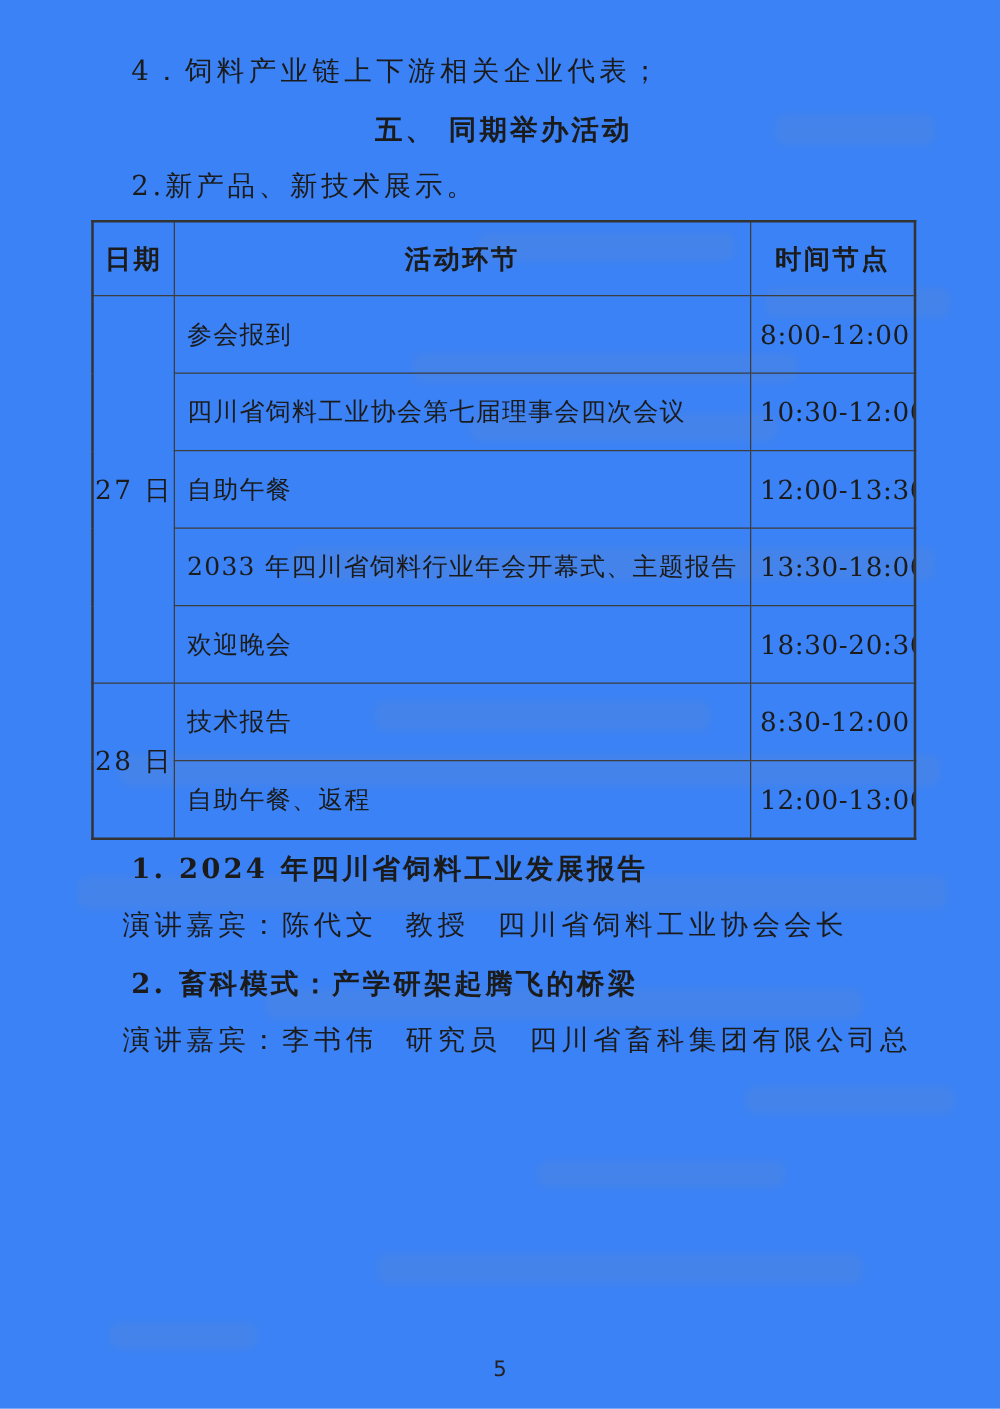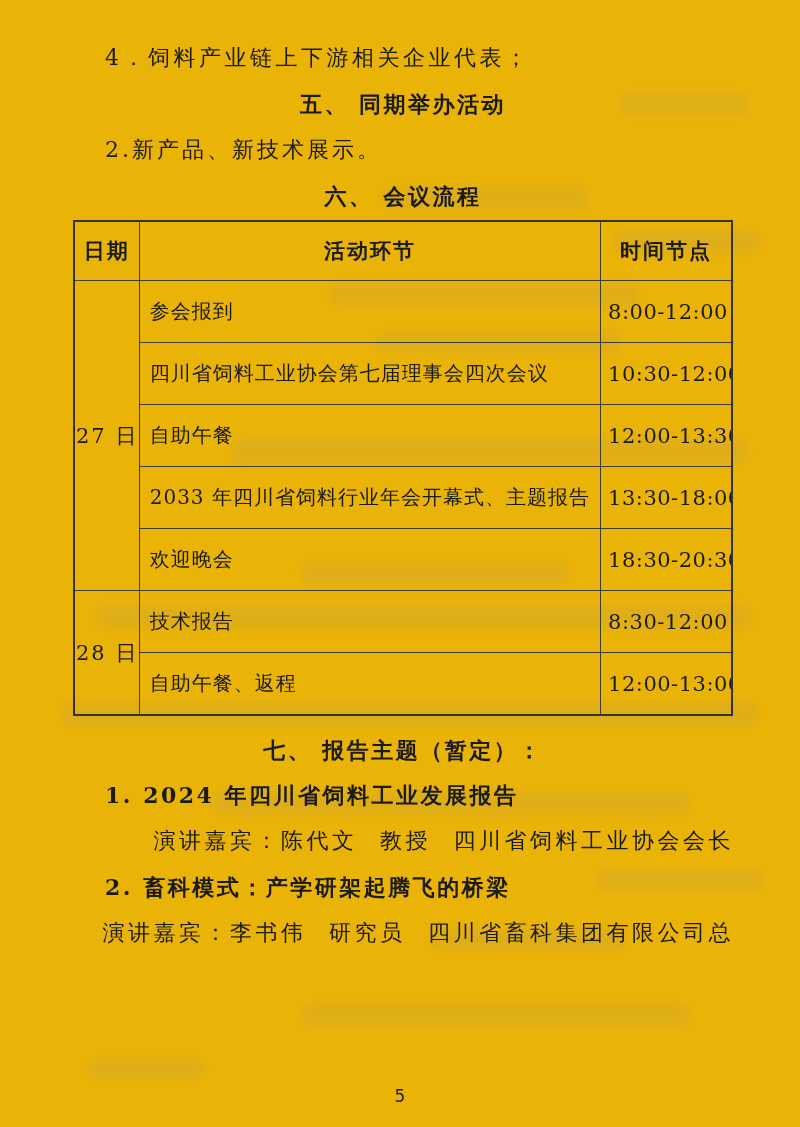--- a/index.html
+++ b/index.html
@@ -1,20 +1,20 @@
 <!DOCTYPE html>
 <html lang="zh"><head>
 <meta charset="utf-8">
 <style>
   html,body{margin:0;padding:0;}
   body{background:#fcfcfb;}
   .page{
     position:relative;
     width:800px;height:1127px;
-    background:#eab308;
+    background:#3b82f6;
     overflow:hidden;
     font-family:"DejaVu Serif","Liberation Serif",serif;
     color:#1b1b1b;
   }
   .content{position:relative;z-index:2;padding:34px 66px 0 72px;}
   p{margin:0;}
   .p-body{
     font-size:22px;line-height:48px;letter-spacing:3.5px;
     text-align:justify;
   }
@@ -39,21 +39,21 @@
     height:56px;font-size:21px;font-weight:700;letter-spacing:2px;text-align:center;
   }
   table.schedule td{height:59px;}
   td.cell-activity{font-size:20px;letter-spacing:1px;padding-left:10px;text-align:left;}
   td.cell-time{font-size:21px;letter-spacing:.5px;padding-left:7px;text-align:left;margin-left:48px;}
   td.cell-date{text-align:left;font-size:21px;letter-spacing:2px;}
   .topic-title{
     font-weight:700;font-size:22px;line-height:46px;letter-spacing:2.5px;padding-left:33px;
   }
   .speaker{
-    font-size:22px;line-height:46px;letter-spacing:3.5px;padding-left:26px;word-spacing:12px;text-align:right;
+    font-size:22px;line-height:46px;letter-spacing:3.5px;padding-left:26px;word-spacing:12px;
   }
   .h7{margin-top:12px;}
   .page-number{
     position:absolute;left:0;right:0;top:1086px;z-index:2;
     text-align:center;font-size:17px;color:#222;
     font-family:"DejaVu Sans","Liberation Sans",sans-serif;
   }
   
   .bleed{position:absolute;inset:0;z-index:1;}
   .bleed i{
@@ -86,21 +86,20 @@
   <div class="content">
 
     <p class="p-body indent">4．饲料产业链上下游相关企业代表；</p>
 
 
     <p class="heading">五、 同期举办活动</p>
 
 
     <p class="list-item">2.新产品、新技术展示。</p>
 
-    <p class="heading">六、 会议流程</p>
 
     <table class="schedule">
       <colgroup>
         <col style="width:65px">
         <col style="width:460px">
         <col style="width:131px">
       </colgroup>
       <thead>
         <tr>
           <th>日期</th>
@@ -135,21 +134,20 @@
           <td class="cell-activity">技术报告</td>
           <td class="cell-time">8:30-12:00</td>
         </tr>
         <tr>
           <td class="cell-activity">自助午餐、返程</td>
           <td class="cell-time">12:00-13:00</td>
         </tr>
       </tbody>
     </table>
 
-    <p class="heading h7">七、 报告主题（暂定）：</p>
 
     <p class="topic-title">1. 2024 年四川省饲料工业发展报告</p>
 
     <p class="speaker">演讲嘉宾：陈代文 教授 四川省饲料工业协会会长</p>
 
     <p class="topic-title">2. 畜科模式：产学研架起腾飞的桥梁</p>
 
     <p class="speaker">演讲嘉宾：李书伟 研究员 四川省畜科集团有限公司总</p>
 
   </div>

